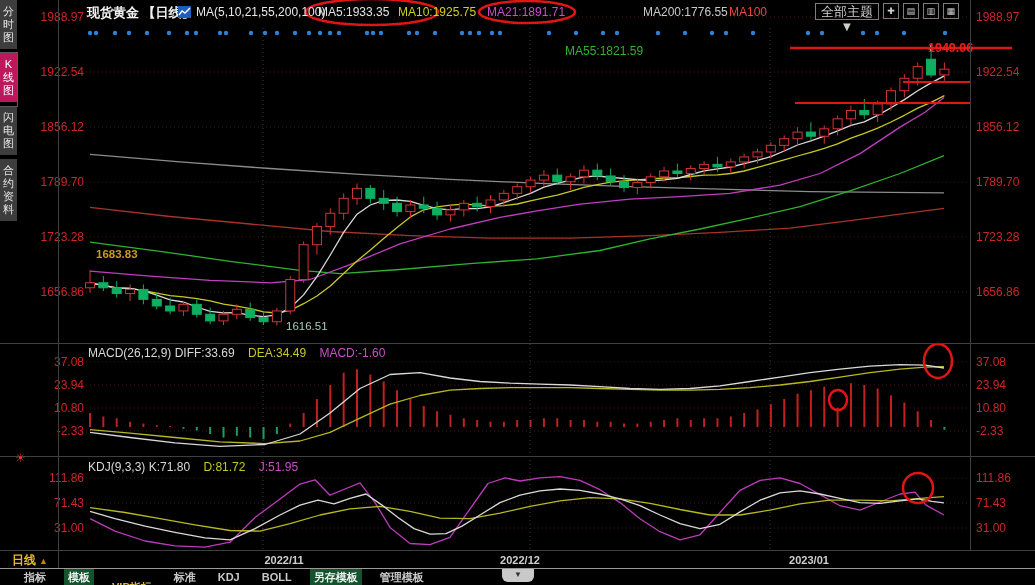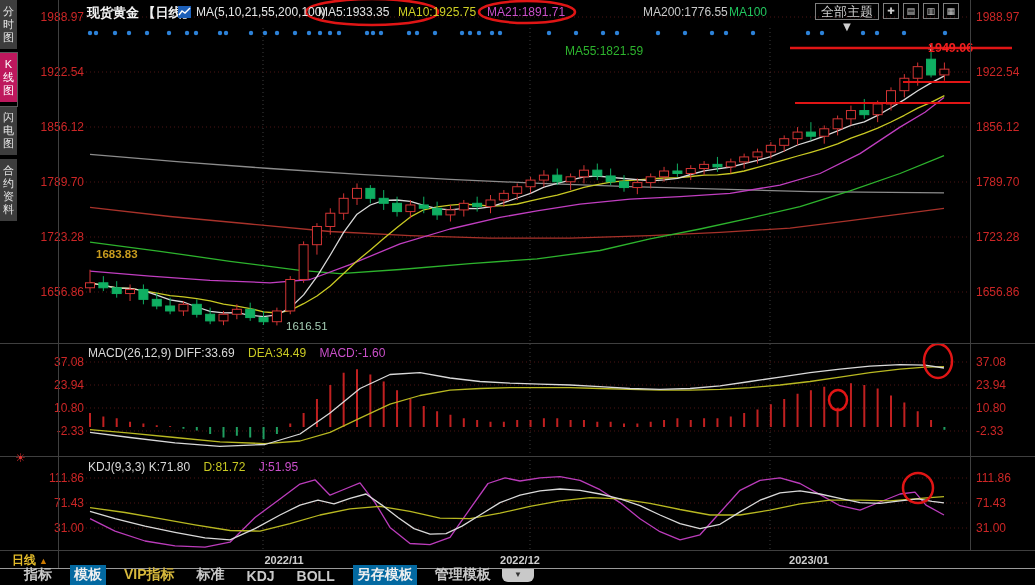--- a/index.html
+++ b/index.html
@@ -23,24 +23,24 @@
   
   .indrow{position:absolute;left:88px;font-size:12px;white-space:nowrap;z-index:6;}
   .indrow span{margin-right:10px;}
   #sunicon{position:absolute;left:15px;top:451px;font-size:12px;color:#e03030;z-index:6;}
   
   .hsep{position:absolute;left:0;width:1035px;height:1px;background:#3f3f3f;z-index:4;}
   .vsep{position:absolute;width:1px;background:#3f3f3f;z-index:2;}
   
   #period{position:absolute;left:12px;top:552px;z-index:6;font-size:12px;font-weight:bold;color:#e3bb2a;cursor:pointer;}
   #period .arr{color:#cc7a00;font-size:9px;margin-left:3px;}
-  #toolbar{position:absolute;left:20px;top:569px;height:16px;display:flex;align-items:flex-end;
-    gap:14px;z-index:6;font-size:14px;font-weight:bold;}
+  #toolbar{position:absolute;left:20px;top:569px;height:16px;display:flex;align-items:center;
+    gap:14px;z-index:6;font-size:11px;font-weight:bold;}
   .titem{color:#c9c9c9;white-space:nowrap;cursor:pointer;padding:1px 4px;}
-  .titem.boxed{background:#0369a1;color:#f0f0f0;}
+  .titem.boxed{background:#14532d;color:#f0f0f0;}
   .titem.vip{color:#d7b93c;margin-top:20px;}
   #tbborder{position:absolute;left:0;top:568px;width:1035px;height:1px;background:#9a9a9a;z-index:5;}
   #scrolltab{position:absolute;left:502px;top:569px;width:32px;height:13px;background:#c9c9c9;
     border-radius:0 0 6px 6px;text-align:center;line-height:11px;font-size:8px;color:#333;z-index:7;cursor:pointer;}
 </style>
 </head>
 <body>
 
 <div id="app">
 
@@ -366,21 +366,21 @@
     <rect x="0" y="0" width="13" height="12" fill="#1c5fb8"></rect>
     <polyline points="1,9 4,5 7,7 12,2" fill="none" stroke="#ffffff" stroke-width="1.4"></polyline>
   </svg>
   <div id="maparams" class="hlab">MA(5,10,21,55,200,100)</div>
   <div id="mavals">
       <div class="hlab" style="left: 318px; color: rgb(226, 226, 226);">MA5:1933.35</div>
       <div class="hlab" style="left: 398px; color: rgb(207, 207, 37);">MA10:1925.75</div>
       <div class="hlab" style="left: 487px; color: rgb(201, 79, 201);">MA21:1891.71</div>
       <div class="hlab" style="left: 565px; color: rgb(45, 179, 45); margin-top: 39px;">MA55:1821.59</div>
       <div class="hlab" style="left: 643px; color: rgb(201, 201, 201);">MA200:1776.55</div>
-      <div class="hlab" style="left: 729px; color: #22c55e;">MA100</div>
+      <div class="hlab" style="left: 729px; color: #ef4444;">MA100</div>
     </div>
   <div id="themebtn">全部主题▼</div>
   <div id="wicons">
       <div class="wicon" style="left: 883px;">✚</div>
       <div class="wicon" style="left: 903px;">▤</div>
       <div class="wicon" style="left: 923px;">▥</div>
       <div class="wicon" style="left: 943px;">▦</div>
     </div>
 
   <div class="indrow" style="top:346px">

